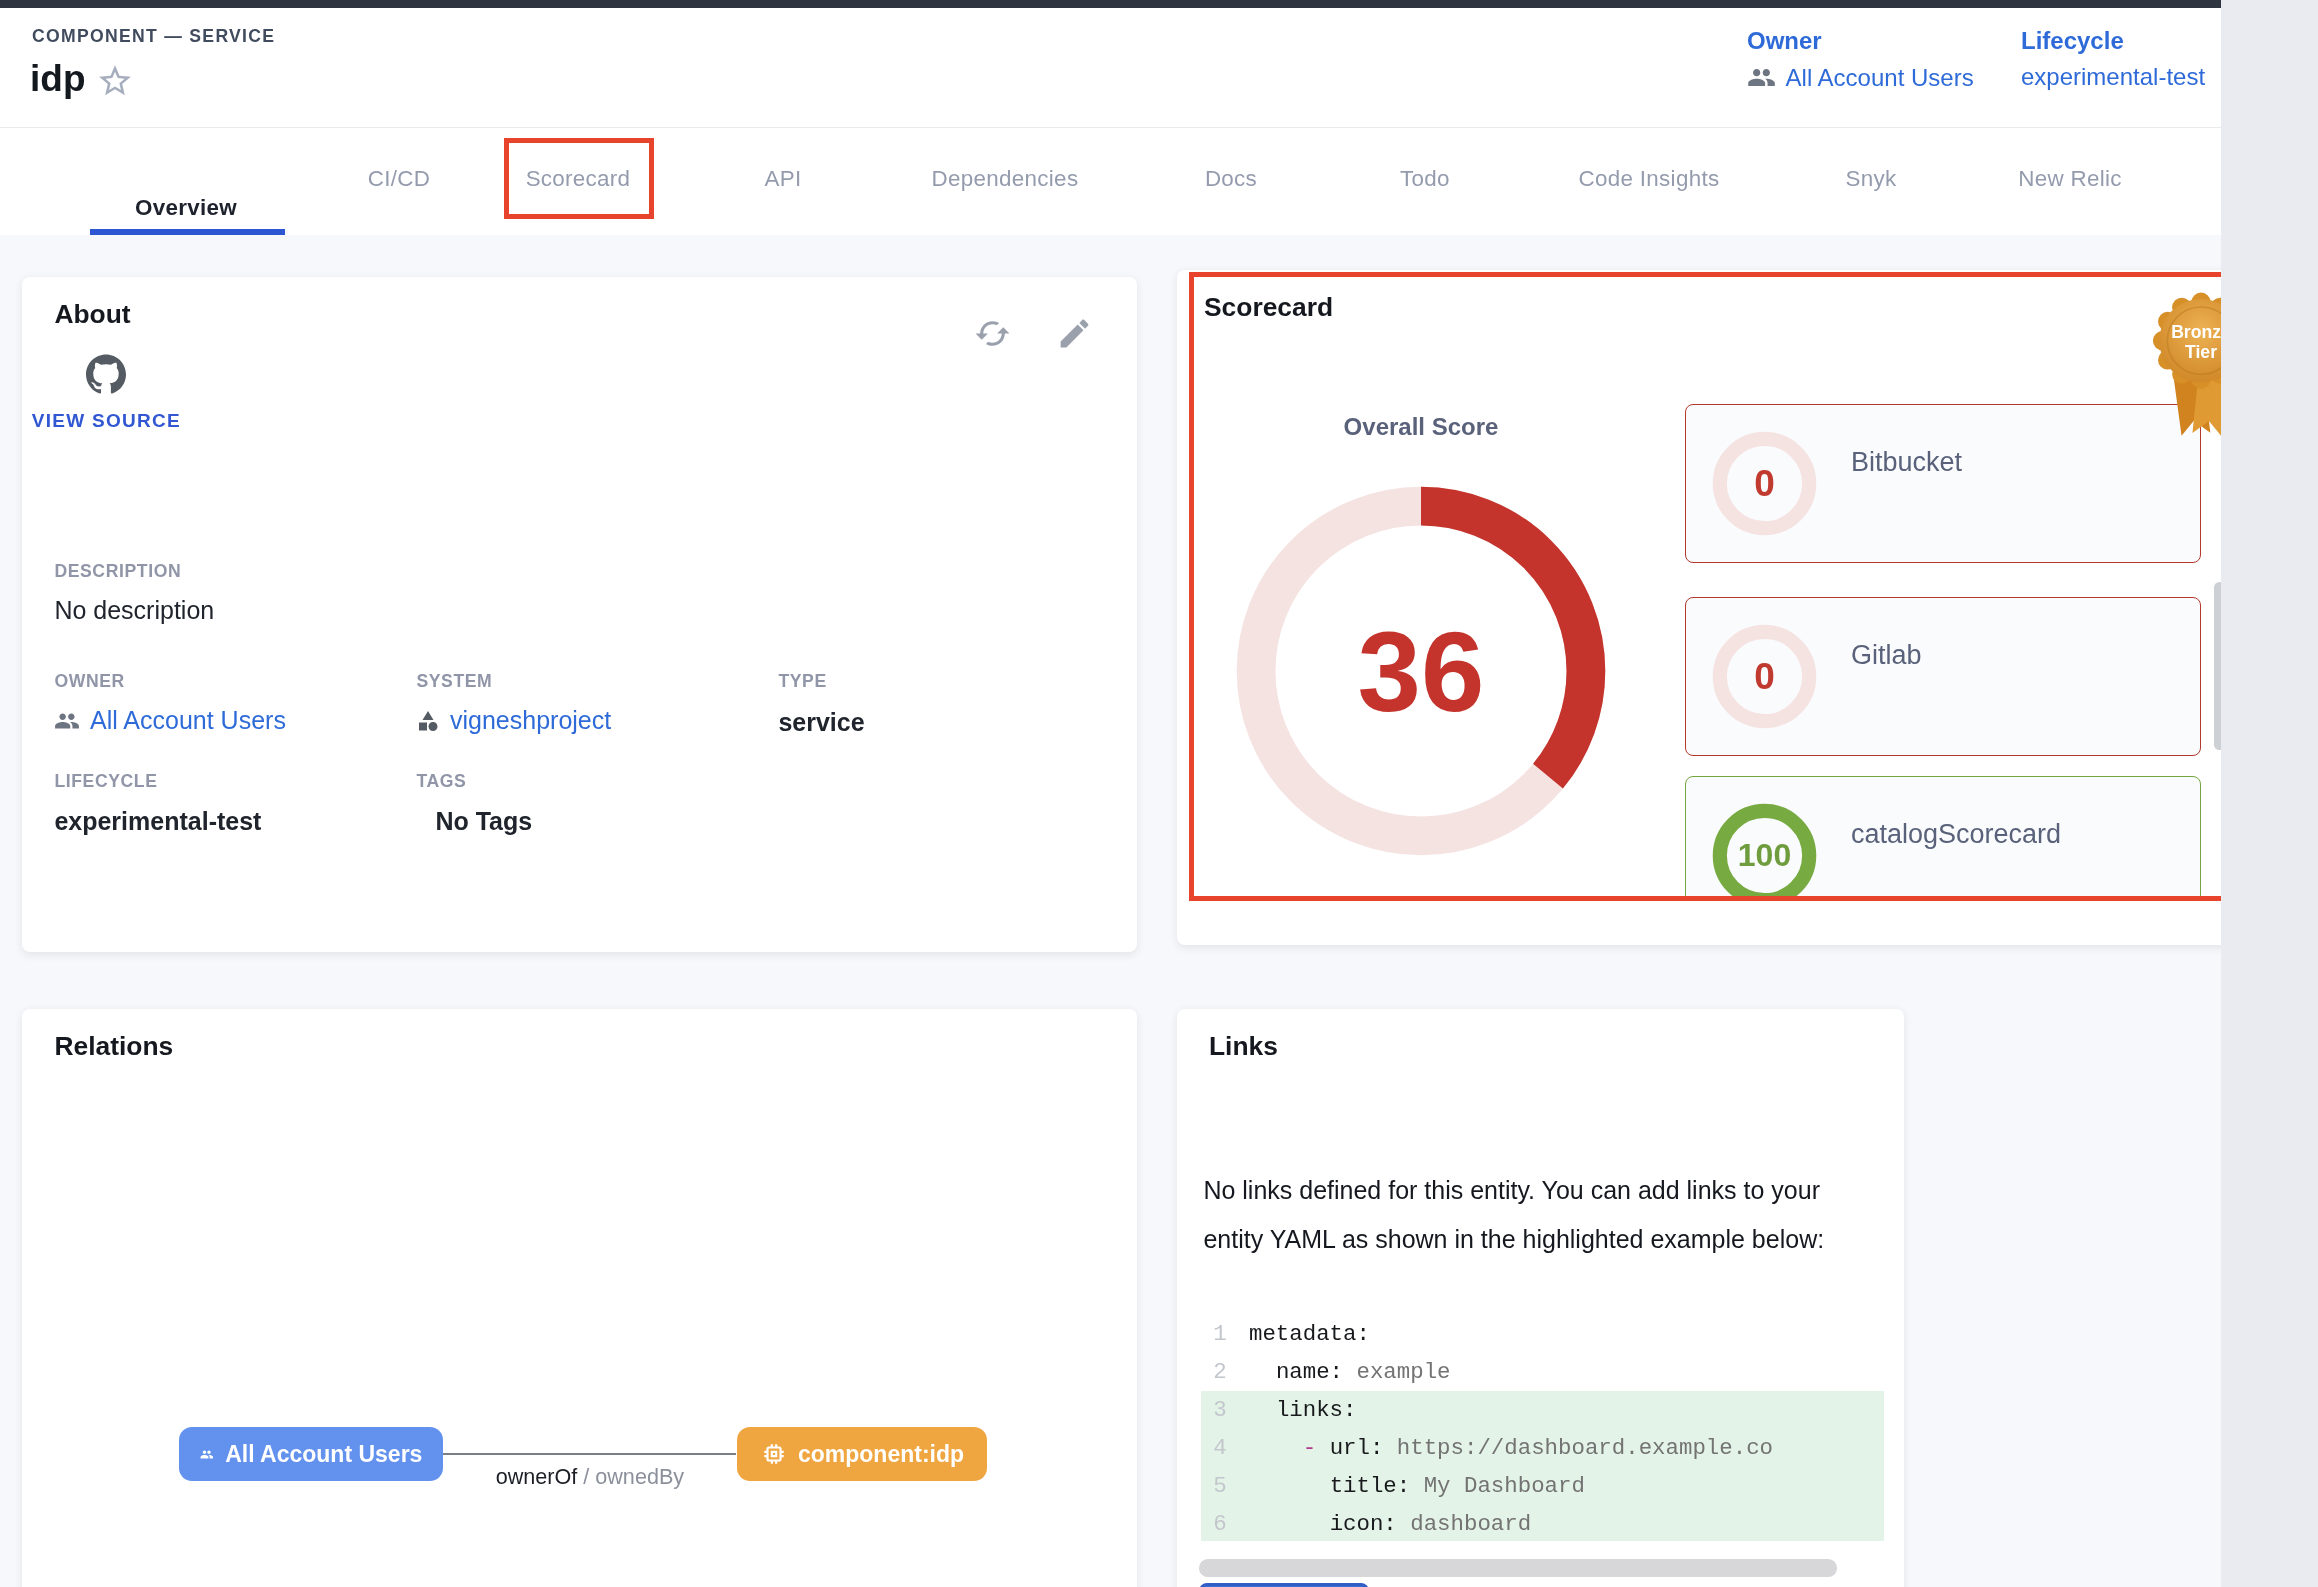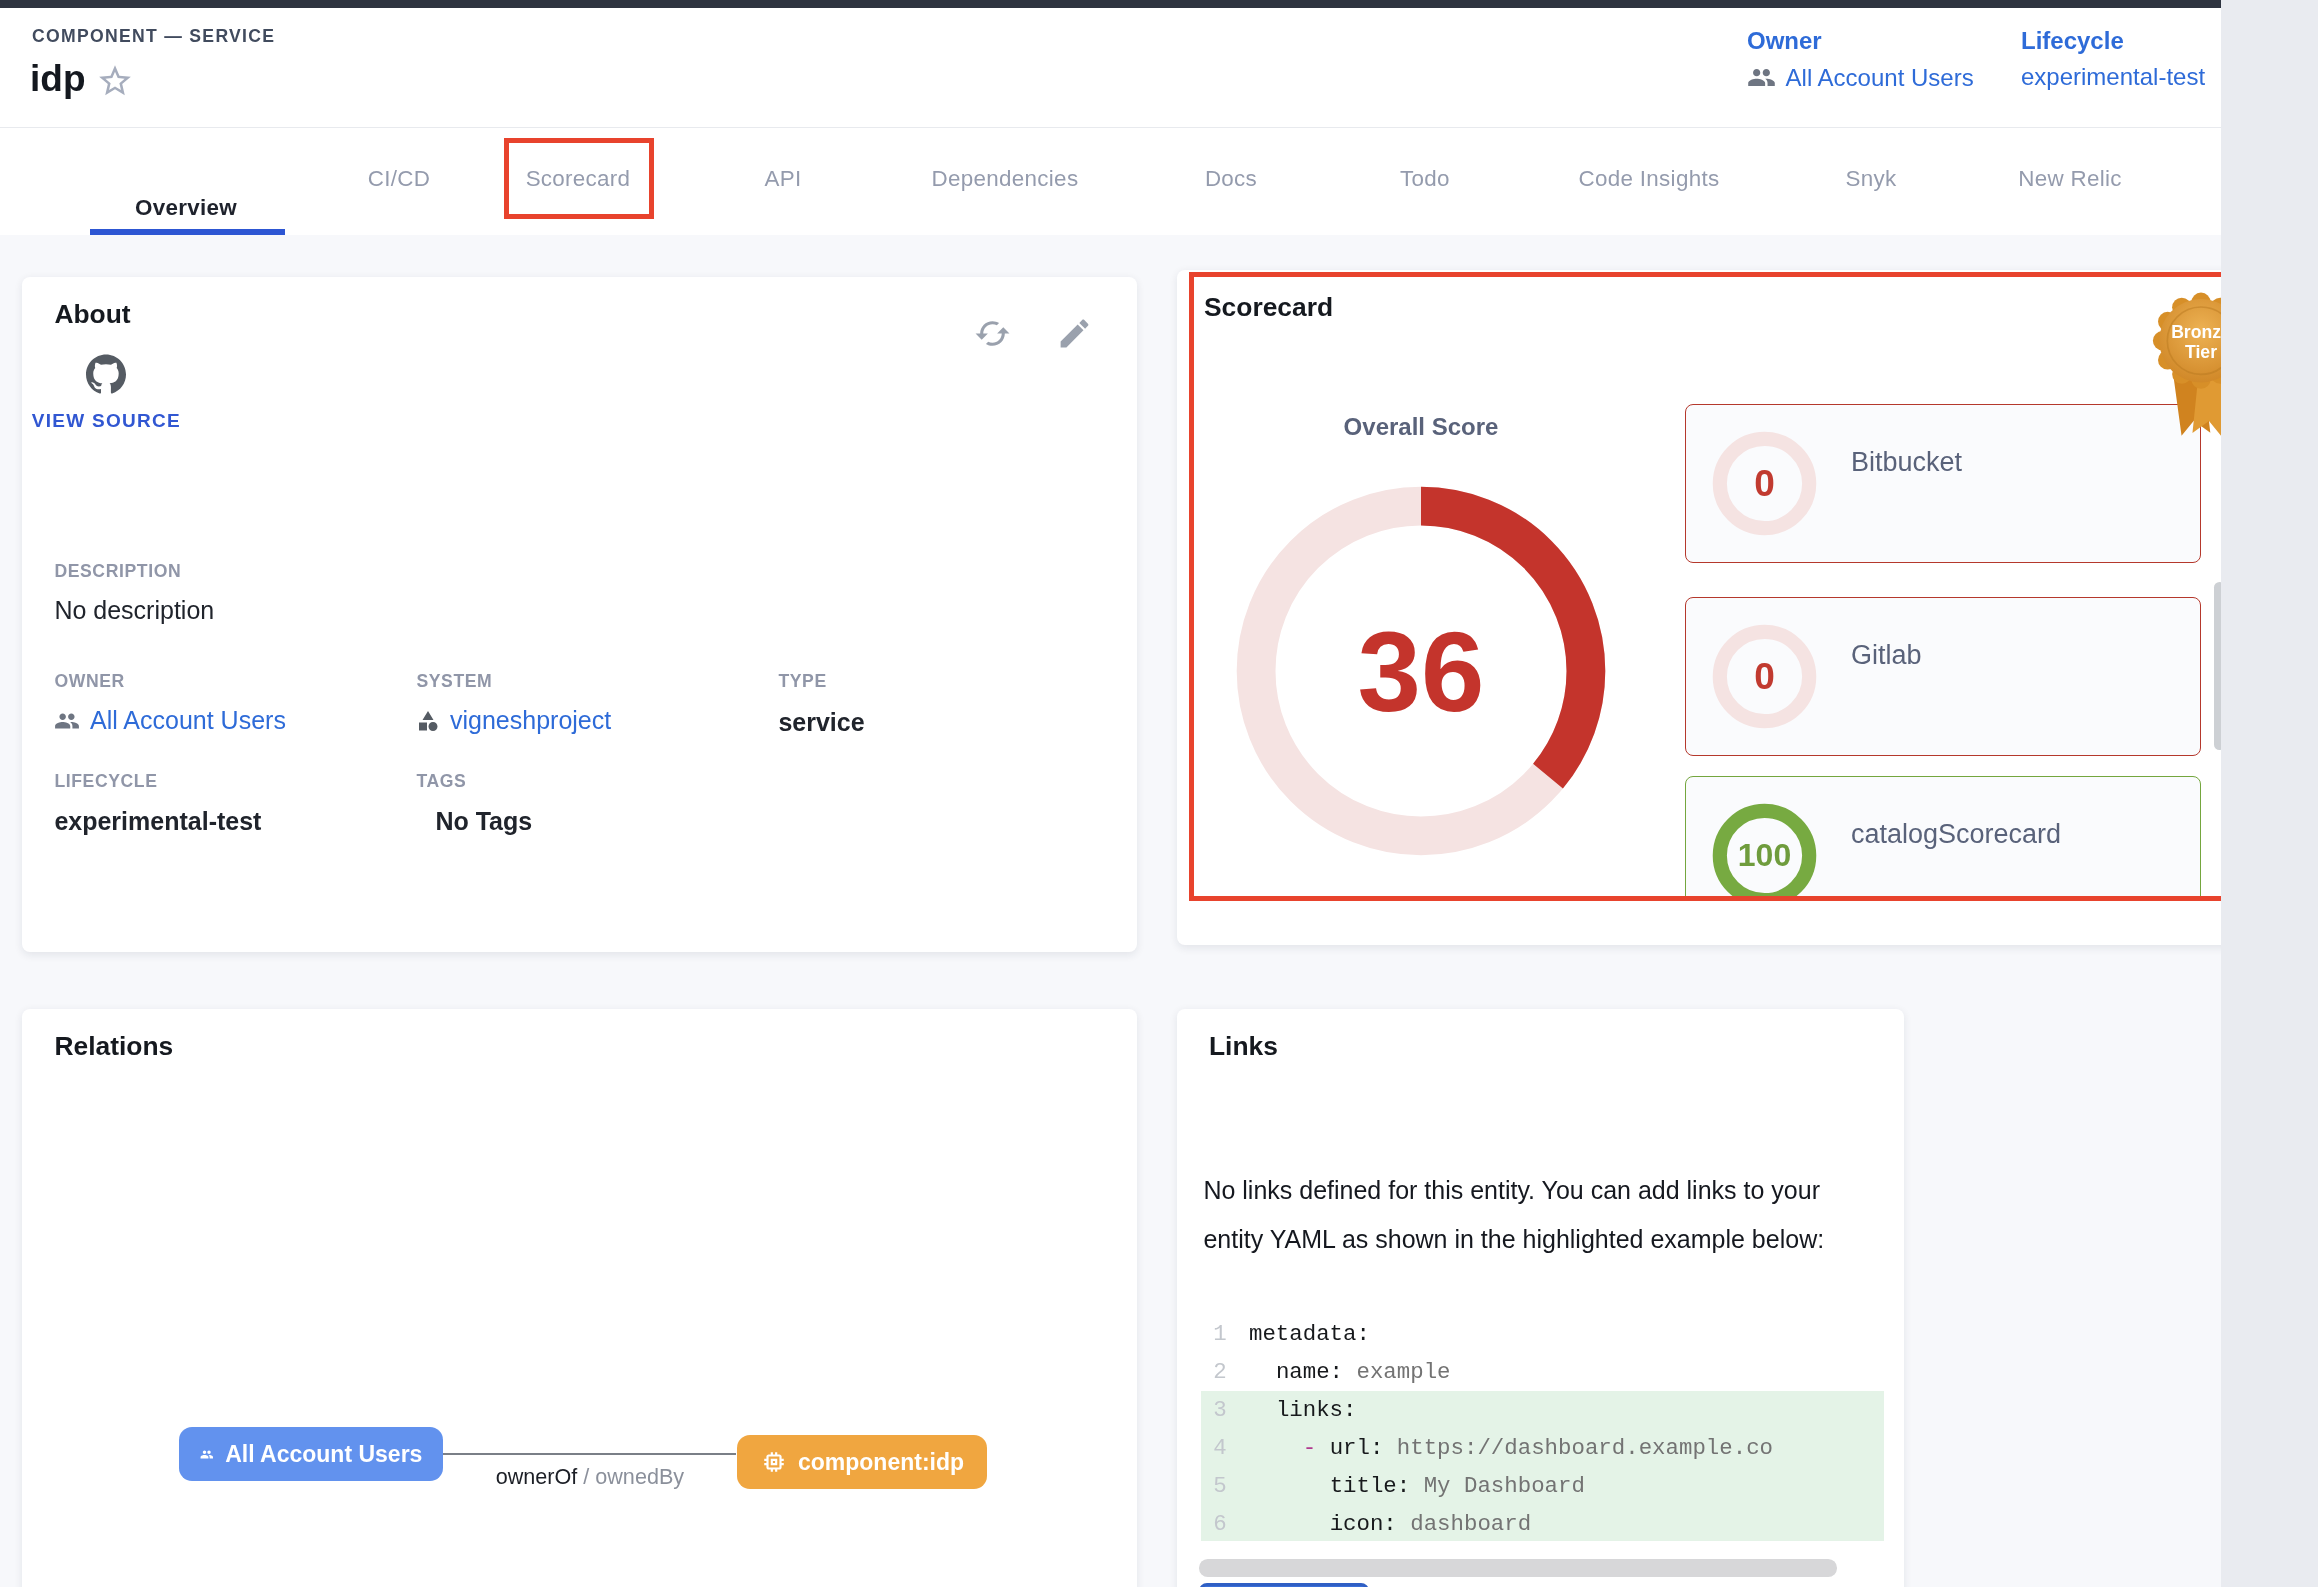--- a/index.html
+++ b/index.html
@@ -61,21 +61,21 @@
   .mini-num.red { color:#c13a30; font-size:37px; }
   .mini-num.green { color:#6f9c3d; font-size:32px; }
   .box-label { position:absolute; left:165px; top:42px; font-size:27px; color:#59627a; }
   .inner-thumb { position:absolute; left:1037px; top:312px; width:11.2px; height:168px; border-radius:5.6px; background:#cdd0d4; cursor:pointer; }
   .badge { position:absolute; left:971px; top:21px; width:106px; height:154px; z-index:6; }
 
   
   .relations-card { left:22.4px; top:1009px; width:1115px; height:633px; }
   .rel-node { position:absolute; top:418px; height:54px; border-radius:13px; display:flex; align-items:center; gap:11.2px; padding:0 21px; color:#fff; font-size:23px; font-weight:600; cursor:pointer; white-space:nowrap; }
   .rel-node.owner { left:157px; width:264px; background:#6292ee; justify-content:center; }
-  .rel-node.component { left:715px; width:250px; background:#f0a640; justify-content:center;margin-top:8px; }
+  .rel-node.component { left:715px; width:250px; background:#f0a640; justify-content:center; }
   .rel-line { position:absolute; left:421px; top:444px; width:293px; height:2.4px; background:#7a7f87; }
   .rel-label { position:absolute; left:421px; top:455px; width:293px; text-align:center; font-size:21.6px; color:#1c1f26; }
   .rel-label .dim { color:#8b909b; }
 
   
   .links-card { left:1177px; top:1009px; width:727px; height:633px; }
   .links-paragraph { position:absolute; left:26.4px; top:157px; width:683px; font-size:25px; line-height:49px; color:#15181f; }
   .codeblock { position:absolute; left:24px; top:306px; width:683px; height:226px; font-family:"Liberation Mono","DejaVu Sans Mono",monospace; font-size:22.4px; overflow:hidden; }
   .code-line { display:flex; height:38px; align-items:center; white-space:pre; }
   .code-line.hl { background:#e4f3e7; }

